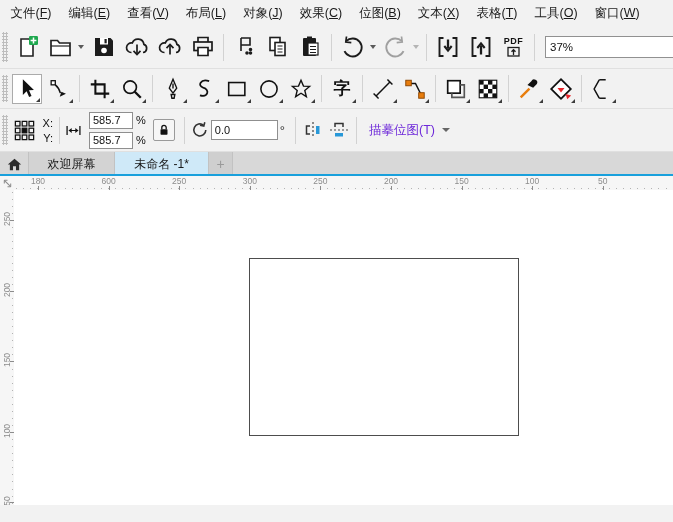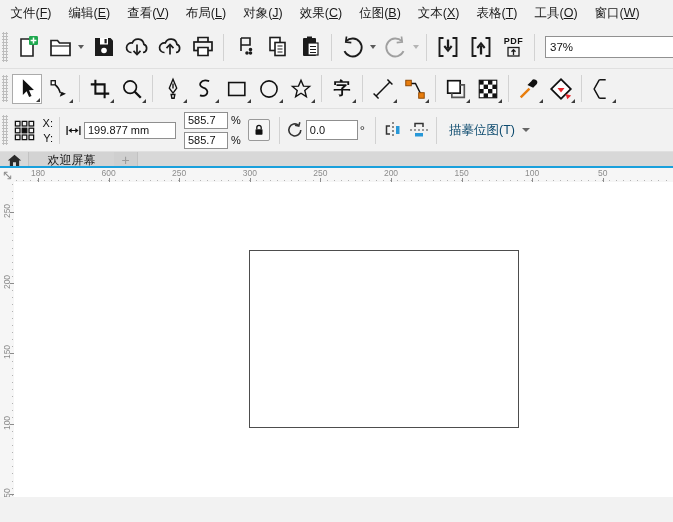--- a/index.html
+++ b/index.html
@@ -37,30 +37,30 @@
 
   
   .propbar { height:43px; background:#f2f2f2; border-bottom:1px solid #e0e0e0; display:flex; align-items:center; overflow:hidden; }
   .pcol { display:flex; flex-direction:column; gap:3px; margin:0 2px; }
   .prow { display:flex; align-items:center; gap:3px; }
   .plabel { font-size:11px; color:#111; width:14px; text-align:right; }
   .pinput { height:17px; background:#fff; border:1px solid #8f8f8f; font-size:11px; color:#111; padding:0 3px; }
   .in-xy { width:94px; }
   .in-wh { width:92px; }
   .in-sc { width:44px; }
-  .in-rot { width:52px; height:20px; }
+  .in-rot { width:67px; height:20px; }
   .pct { font-size:11px; color:#111; }
   .deg { font-size:13px; color:#333; margin-left:2px; }
   .lockbtn { width:22px; height:22px; background:#f6f6f6; border:1px solid #9a9a9a; border-radius:2px; display:flex; align-items:center; justify-content:center; margin:0 5px; }
   .pbtn { display:flex; align-items:center; justify-content:center; width:26px; height:26px; }
-  .trace-btn { display:flex; align-items:center; gap:7px; padding:0 8px; height:26px; font-size:12.5px; color:#0c4a6e; white-space:nowrap; }
+  .trace-btn { display:flex; align-items:center; gap:7px; padding:0 8px; height:26px; font-size:12.5px; color:#6d28d9; white-space:nowrap; }
   .caret-down { width:0; height:0; border-top:4px solid #666; border-left:4px solid transparent; border-right:4px solid transparent; }
 
   
-  .tabbar { position:relative; height:16px; background:#d8d8d8; display:flex; align-items:stretch; }
+  .tabbar { position:relative; height:24px; background:#d8d8d8; display:flex; align-items:stretch; }
   .tabbar .blue-line { position:absolute; left:0; right:0; bottom:0; height:2px; z-index:3; }
   .home-btn { width:28px; display:flex; align-items:center; justify-content:center; }
   .tab { display:flex; align-items:center; justify-content:center; font-size:12px; color:#1a1a1a; border-left:1px solid #c2c2c2; }
   .tab.welcome { width:86px; background:#d3d3d3; }
   .tab.active { width:95px; border-right:1px solid #c2c2c2; }
   .newtab-btn { width:24px; display:flex; align-items:center; justify-content:center; font-size:14px; color:#9a9a9a; background:#cfcfcf; border-right:1px solid #c2c2c2; }
 
   
   .hruler-row { display:flex; height:14px; background:#f6f6f6; }
   .ruler-corner { width:14px; height:14px; display:flex; align-items:center; justify-content:center; flex:0 0 auto; }
@@ -488,21 +488,20 @@
     <div class="pcol">
       <div class="prow">
         <span>
           <svg width="15" height="11" viewBox="0 0 16 12">
               <path d="M1 1 V11 M15 1 V11" stroke="#111" stroke-width="1.4"></path>
               <path d="M3 6 H13" stroke="#111" stroke-width="1.1"></path>
               <path d="M6 3.4 L2.6 6 L6 8.6 Z" fill="#111"></path>
               <path d="M10 3.4 L13.4 6 L10 8.6 Z" fill="#111"></path>
             </svg>
         </span>
-        <input class="pinput in-wh" value="199.877 mm" style="">
       </div>
     </div>
 
     <div class="pcol" style="margin-left:6px;">
       <div class="prow">
         <input class="pinput in-sc" value="585.7" style="">
         <span class="pct">%</span>
       </div>
       <div class="prow">
         <input class="pinput in-sc" value="585.7" style="">
@@ -562,20 +561,23 @@
   <div class="tabbar">
     <div class="home-btn">
       <span>
         <svg width="15" height="13" viewBox="0 0 16 14">
             <path d="M8 0.8 L15.2 7 H13 V13.2 H9.6 V9 H6.4 V13.2 H3 V7 H0.8 Z" fill="#2b2b2b"></path>
           </svg>
       </span>
     </div>
     <div class="tab welcome">
       <span>欢迎屏幕</span>
+    </div>
+    <div class="tab active" id="active-tab" style="background: rgb(207, 233, 248);">
+      <span>未命名 -1*</span>
     </div>
     <div class="newtab-btn">
       <span>+</span>
     </div>
     <div class="blue-line" id="tab-blue-line" style="background: rgb(25, 160, 220);"></div>
   </div>
 
   <div class="hruler-row">
     <div class="ruler-corner">
       <span>

